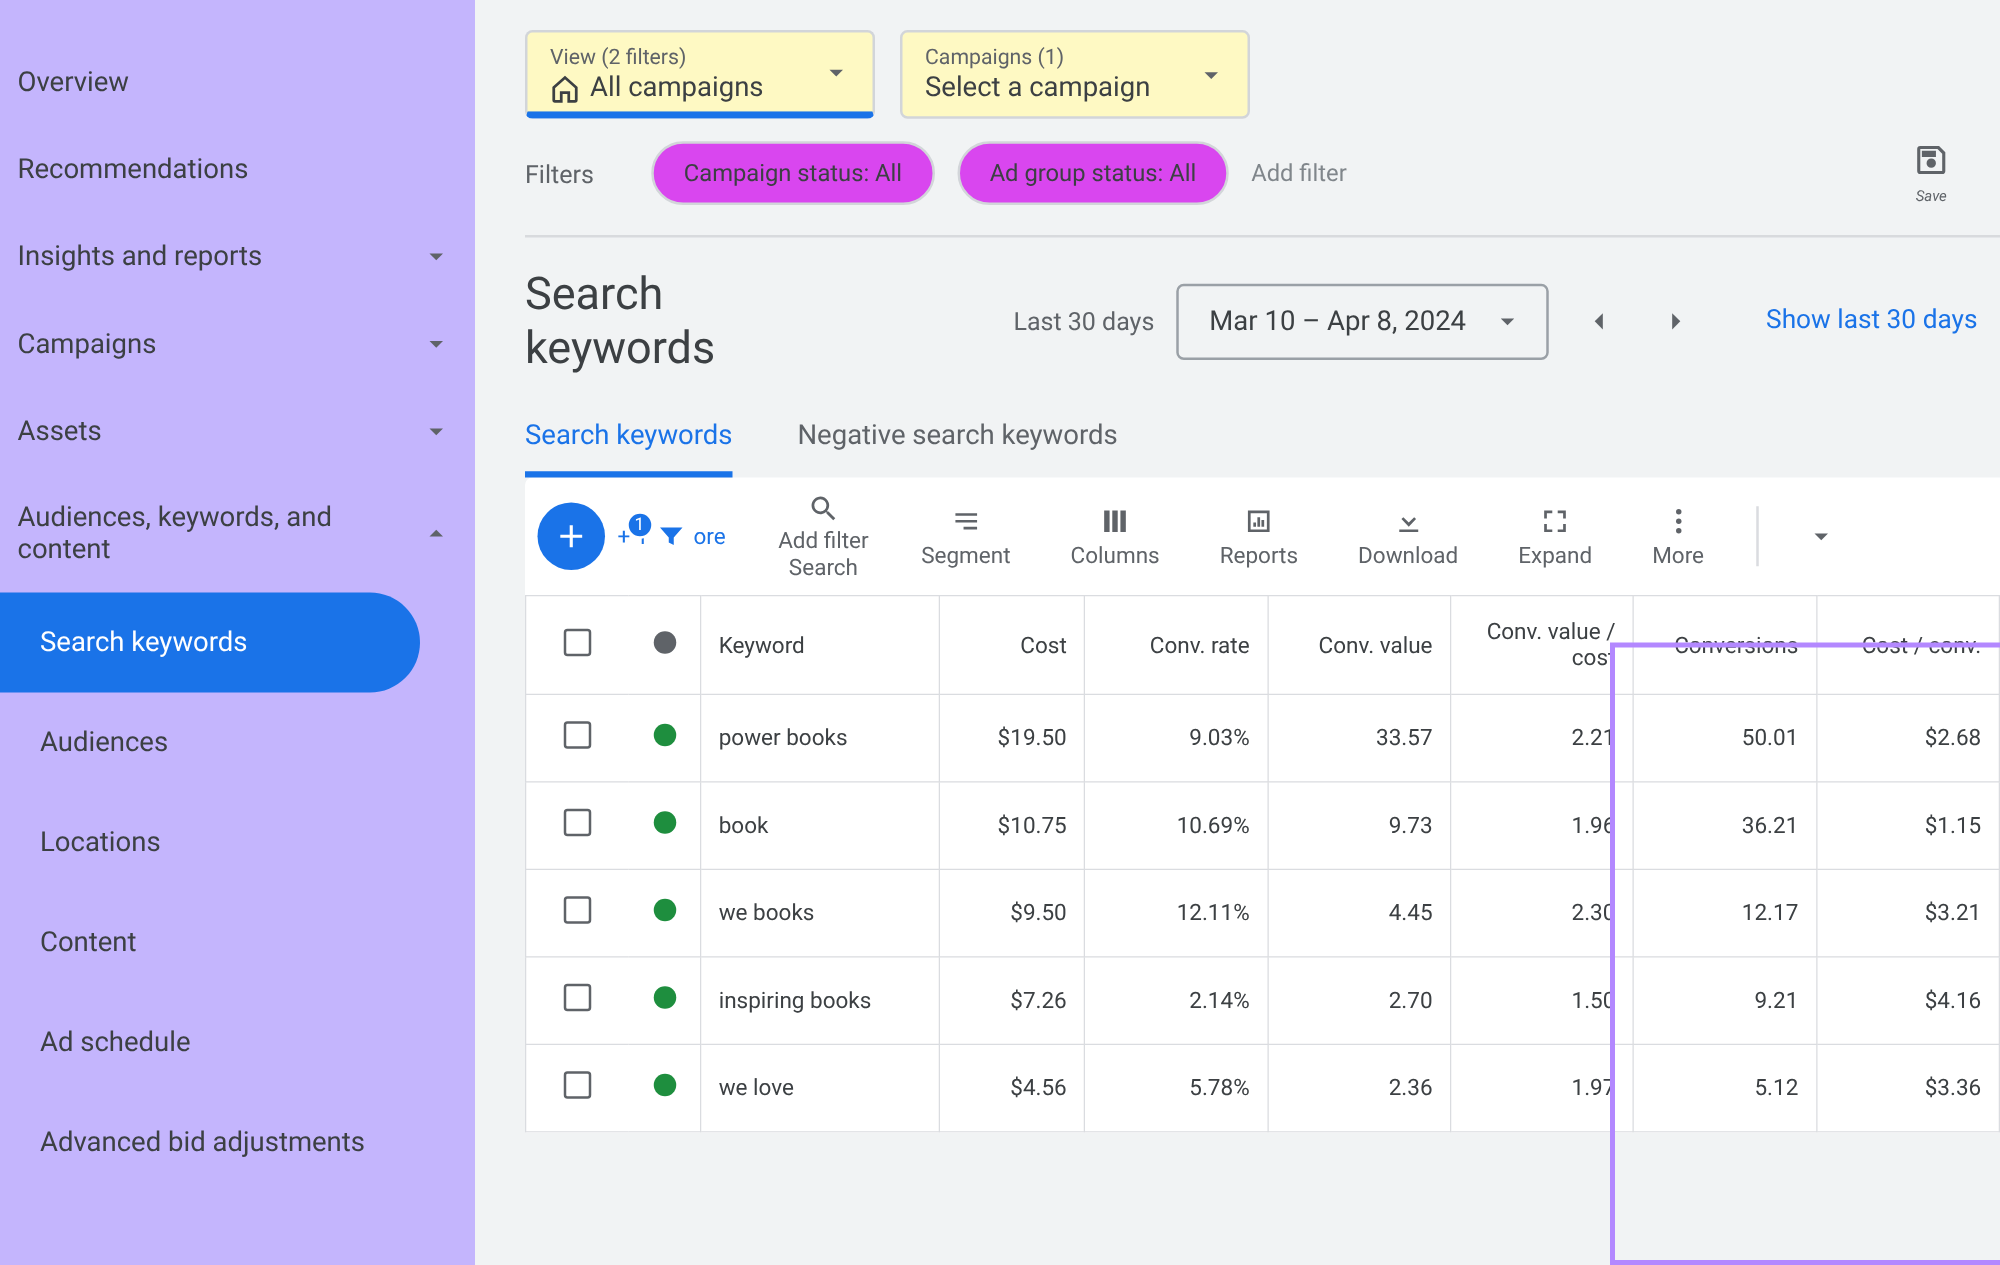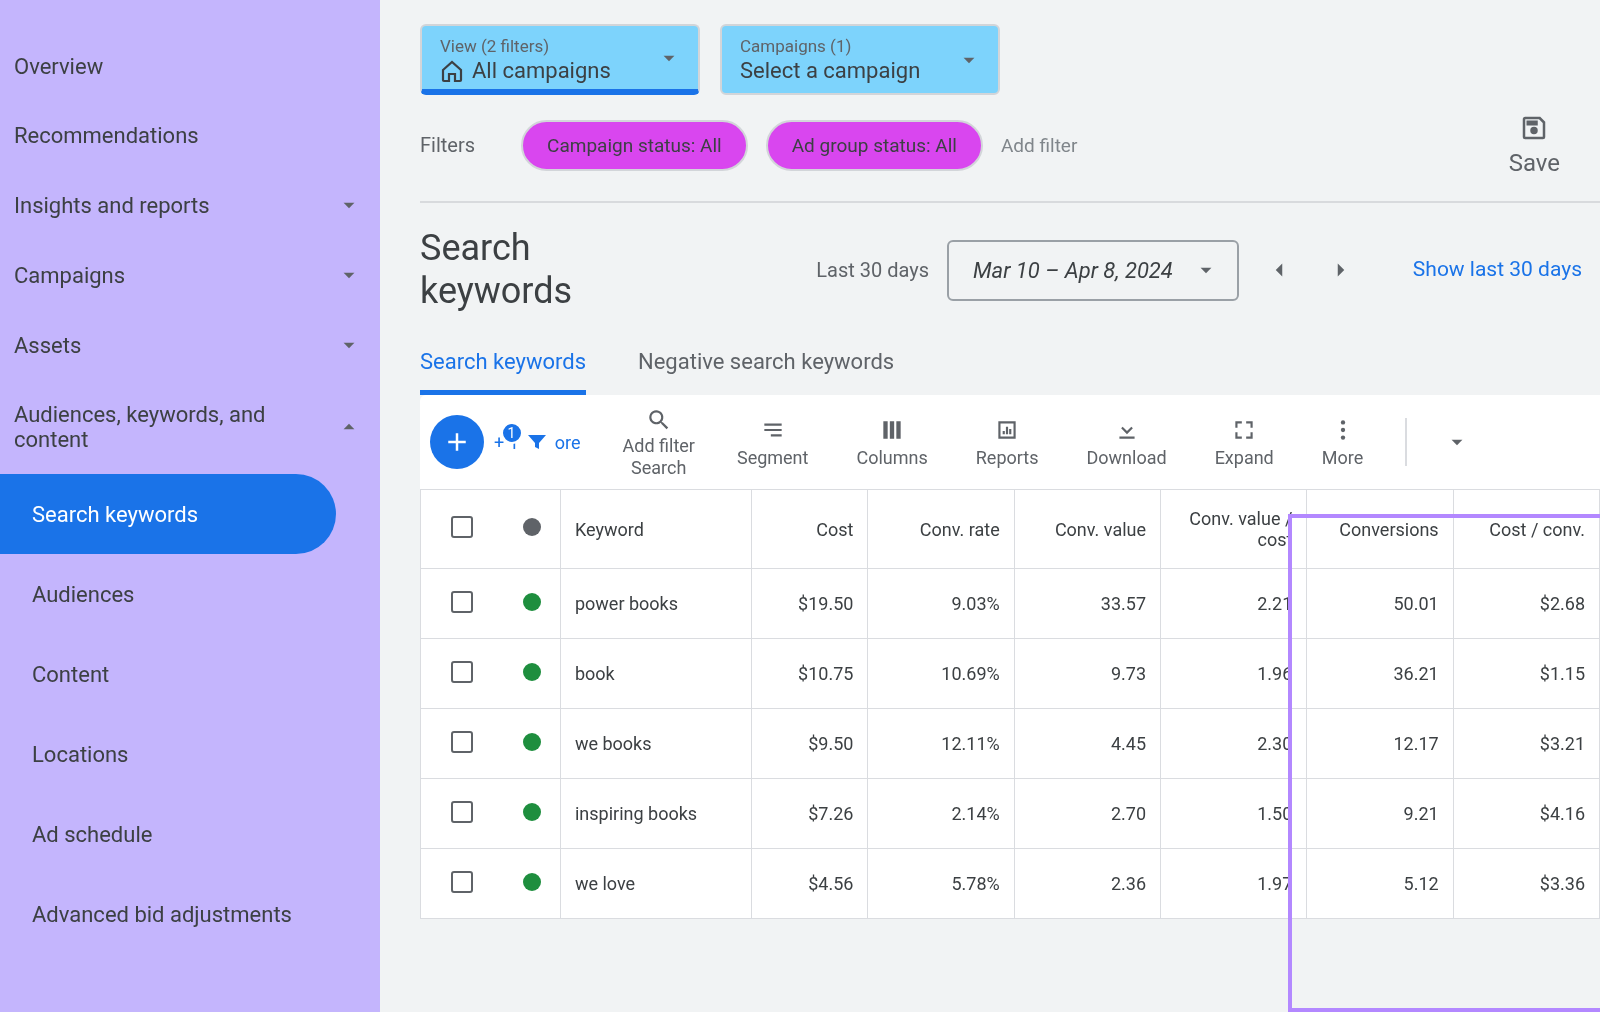--- a/index.html
+++ b/index.html
@@ -48,21 +48,21 @@
   .chev svg { width: 100%; height: 100%; fill: #5f6368; }
   
   .main {
     flex: 1;
     padding: 24px 0 0 40px;
     position: relative;
     overflow: hidden;
   }
   .scope-row { display: flex; gap: 20px; margin-bottom: 18px; }
   .scope-box {
-    background: #7dd3fc;
+    background: #fef9c3;
     border: 2px solid #d2d5d9;
     border-radius: 6px;
     padding: 10px 62px 10px 18px;
     position: relative;
     min-width: 280px;
   }
   .scope-box.active { border-bottom: 6px solid #1a73e8; padding-bottom: 6px; }
   .scope-top { font-size: 17px; color: #5f6368; }
   .scope-bot { font-size: 22px; color: #3c4043; display: flex; align-items: center; gap: 8px; margin-top: 2px; }
   .scope-arrow { position: absolute; right: 16px; top: 50%; transform: translateY(-50%); }
@@ -73,34 +73,33 @@
     border: 2px solid #d2d5d9;
     border-radius: 26px;
     padding: 12px 24px;
     font-size: 19px;
     color: #3c4043;
     background: #d946ef;
   }
   .add-filter { color: #80868b; font-size: 19px; }
   .save-col { margin-left: auto; text-align: center; color: #5f6368; cursor: pointer; padding-right: 40px; }
   .save-col svg { width: 30px; height: 30px; fill: #5f6368; }
-  .save-col div { font-size: 24px; margin-top: 2px; }
+  .save-col div { font-size: 12px; margin-top: 2px; font-style: italic; }
   .sep { border-top: 2px solid #d8dadd; margin-bottom: 24px; }
   .title-row { display: flex; align-items: center; gap: 32px; margin-bottom: 36px; }
   .page-title { font-size: 36px; color: #3c4043; line-height: 1.2; max-width: 230px; }
   .daterow { display: flex; align-items: center; gap: 18px; margin-left: auto; }
   .last30 { font-size: 20px; color: #5f6368; }
   .date-box {
     border: 2px solid #9aa0a6;
     border-radius: 6px;
     padding: 16px 64px 16px 24px;
     font-size: 22px;
     color: #3c4043;
     position: relative;
-    font-style: italic;
   }
   .date-box .chev { position: absolute; right: 18px; top: 50%; transform: translateY(-50%); }
   .navbtn { width: 44px; height: 44px; display: flex; align-items: center; justify-content: center; cursor: pointer; }
   .navbtn svg { width: 26px; height: 26px; fill: #5f6368; }
   .showlast { color: #1a73e8; font-size: 21px; text-align: center; line-height: 1.4; margin-left: 32px; margin-right: 18px; cursor: pointer; }
   .tabs { display: flex; gap: 52px; }
   .tab { font-size: 22px; color: #5f6368; padding-bottom: 16px; cursor: pointer; }
   .tab.active { color: #1a73e8; border-bottom: 5px solid #1a73e8; }
   
   .card {
@@ -213,24 +212,24 @@
           <path d="M7 14l5-5 5 5z"></path>
         </svg></span>
   </div>
   <div class="side-sub active">
     <span>Search keywords</span>
   </div>
   <div class="side-sub">
     <span>Audiences</span>
   </div>
   <div class="side-sub">
+    <span>Locations</span>
+  </div>
+  <div class="side-sub">
     <span>Content</span>
-  </div>
-  <div class="side-sub">
-    <span>Locations</span>
   </div>
   <div class="side-sub">
     <span>Ad schedule</span>
   </div>
   <div class="side-sub">
     <span>Advanced bid adjustments</span>
   </div>
 </div>
 
 <div class="main">

